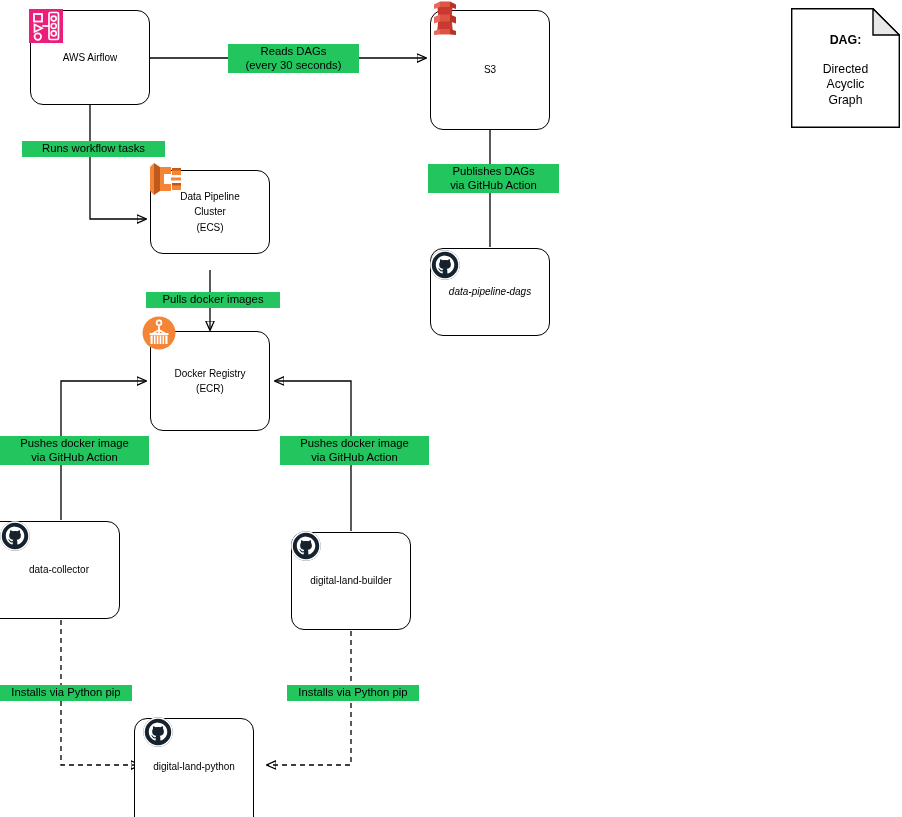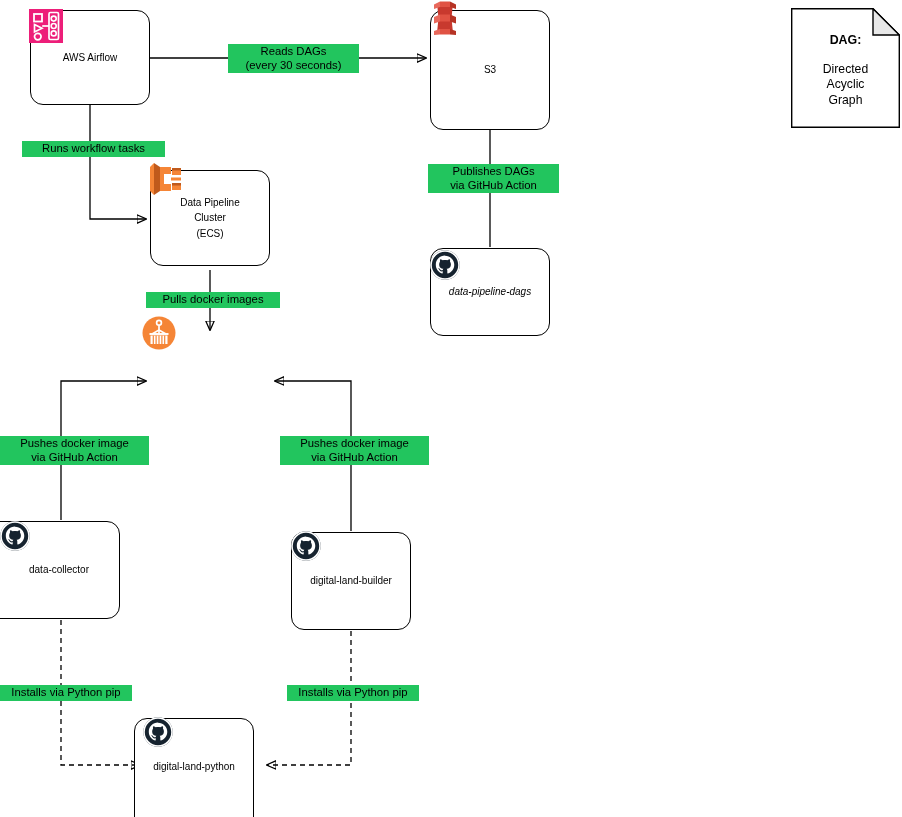--- a/index.html
+++ b/index.html
@@ -158,39 +158,43 @@
       <path d="M 12 29 L 22 29 L 22 34.5 L 12 34.5 Z" fill="#e05243"></path>
       <path d="M 22 1.5 L 28 4.5 L 28 9 L 22 7 Z" fill="#b63325"></path>
       <path d="M 22 14.5 L 28 17 L 28 23.5 L 22 21.5 Z" fill="#b63325"></path>
       <path d="M 22 29 L 28 31 L 28 35 L 22 34.5 Z" fill="#b63325"></path>
       <path d="M 12 1.5 L 6 4.5 L 6 9 L 12 7 Z" fill="#e8695c"></path>
       <path d="M 12 14.5 L 6 17 L 6 23.5 L 12 21.5 Z" fill="#e8695c"></path>
       <path d="M 12 29 L 6 31 L 6 35 L 12 34.5 Z" fill="#e8695c"></path>
     </svg>
   </div>
 
-  <div class="node" style="left:150px; top:170px; width:120px; height:96px;">
+  <div class="node" style="left:150px; top:170px; width:120px; height:84px;">
     <div class="node-label">Data Pipeline
 Cluster
 (ECS)</div>
   </div>
   <div class="node-icon" style="left:148px; top:158px;">
     <svg width="46" height="42" viewBox="0 0 46 42" xmlns="http://www.w3.org/2000/svg">
       <path d="M 6 5 L 12 9 L 12 33 L 6 37 Z" fill="#c05a1c"></path>
       <path d="M 6 5 L 2 9 L 2 33 L 6 37 Z" fill="#f58536"></path>
       <rect x="12" y="9" width="11" height="24" fill="#f58536"></rect>
       <rect x="16" y="16" width="8" height="10" fill="#ffffff"></rect>
       <rect x="24" y="10" width="9" height="7" fill="#f58536"></rect>
       <rect x="24" y="25" width="9" height="7" fill="#f58536"></rect>
       <rect x="24" y="10" width="9" height="2.5" fill="#c05a1c"></rect>
       <rect x="24" y="25" width="9" height="2.5" fill="#c05a1c"></rect>
       <rect x="23" y="19.5" width="10" height="3" fill="#f58536"></rect>
     </svg>
   </div>
 
+  <div class="node" style="left:150px; top:331px; width:120px; height:100px;">
+    <div class="node-label">Docker Registry
+(ECR)</div>
+  </div>
   <div class="node-icon" style="left:141px; top:315px;">
     <svg width="36" height="36" viewBox="0 0 36 36" xmlns="http://www.w3.org/2000/svg">
       <circle cx="18" cy="18" r="16.5" fill="#f58536"></circle>
       <circle cx="18" cy="7.8" r="2.4" fill="none" stroke="#ffffff" stroke-width="1.7"></circle>
       <line x1="18" y1="10.2" x2="18" y2="18.5" stroke="#ffffff" stroke-width="1.7"></line>
       <line x1="8.5" y1="19" x2="27.5" y2="19" stroke="#ffffff" stroke-width="1.9"></line>
       <line x1="11" y1="19" x2="18" y2="15" stroke="#ffffff" stroke-width="1.5"></line>
       <line x1="25" y1="19" x2="18" y2="15" stroke="#ffffff" stroke-width="1.5"></line>
       <rect x="9.5" y="20.5" width="17" height="8.5" fill="#ffffff"></rect>
       <line x1="12.3" y1="20.5" x2="12.3" y2="29" stroke="#f58536" stroke-width="1.2"></line>

